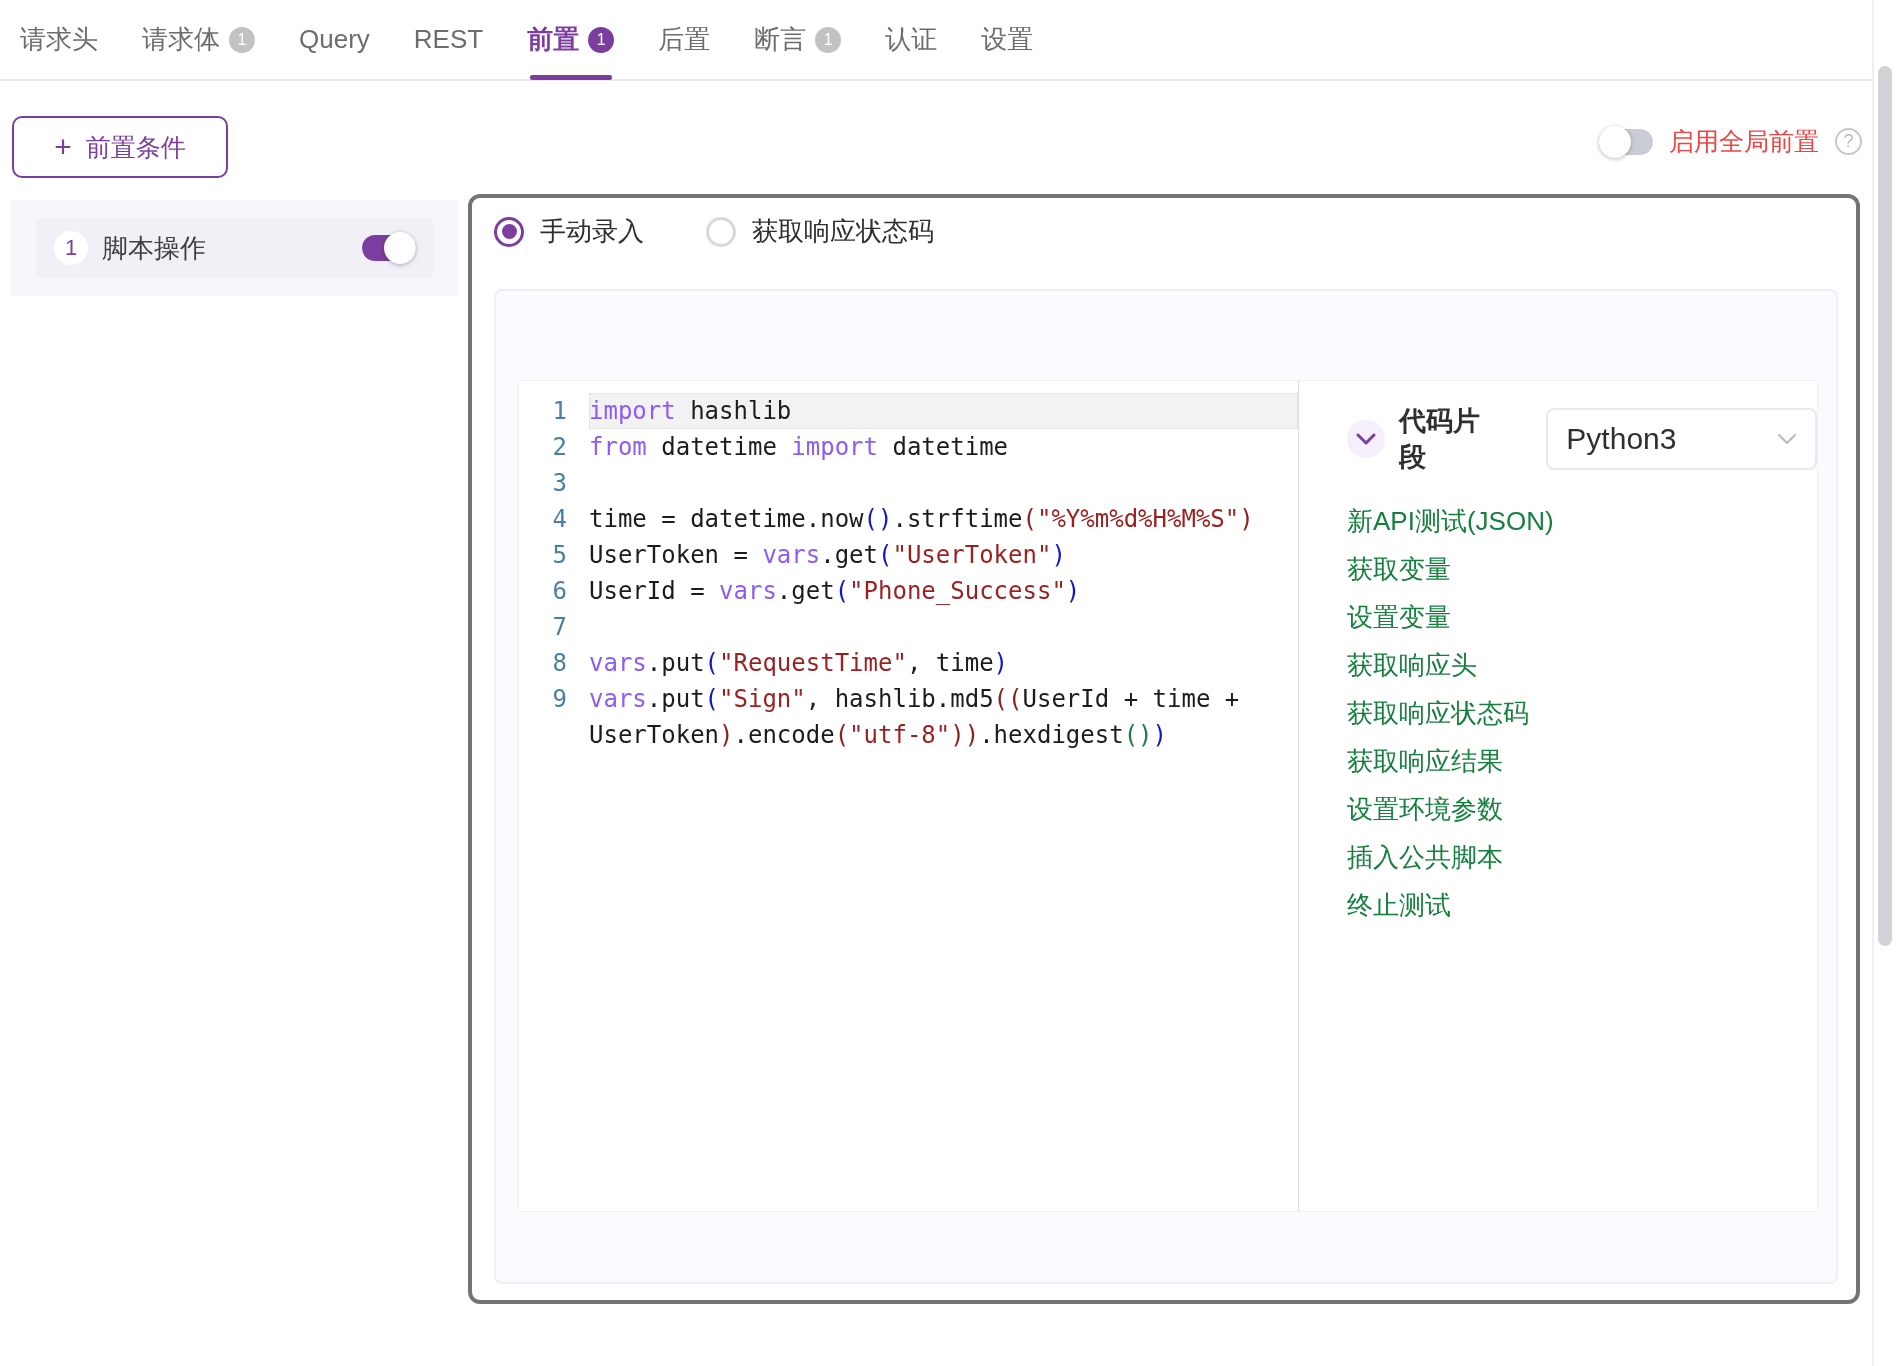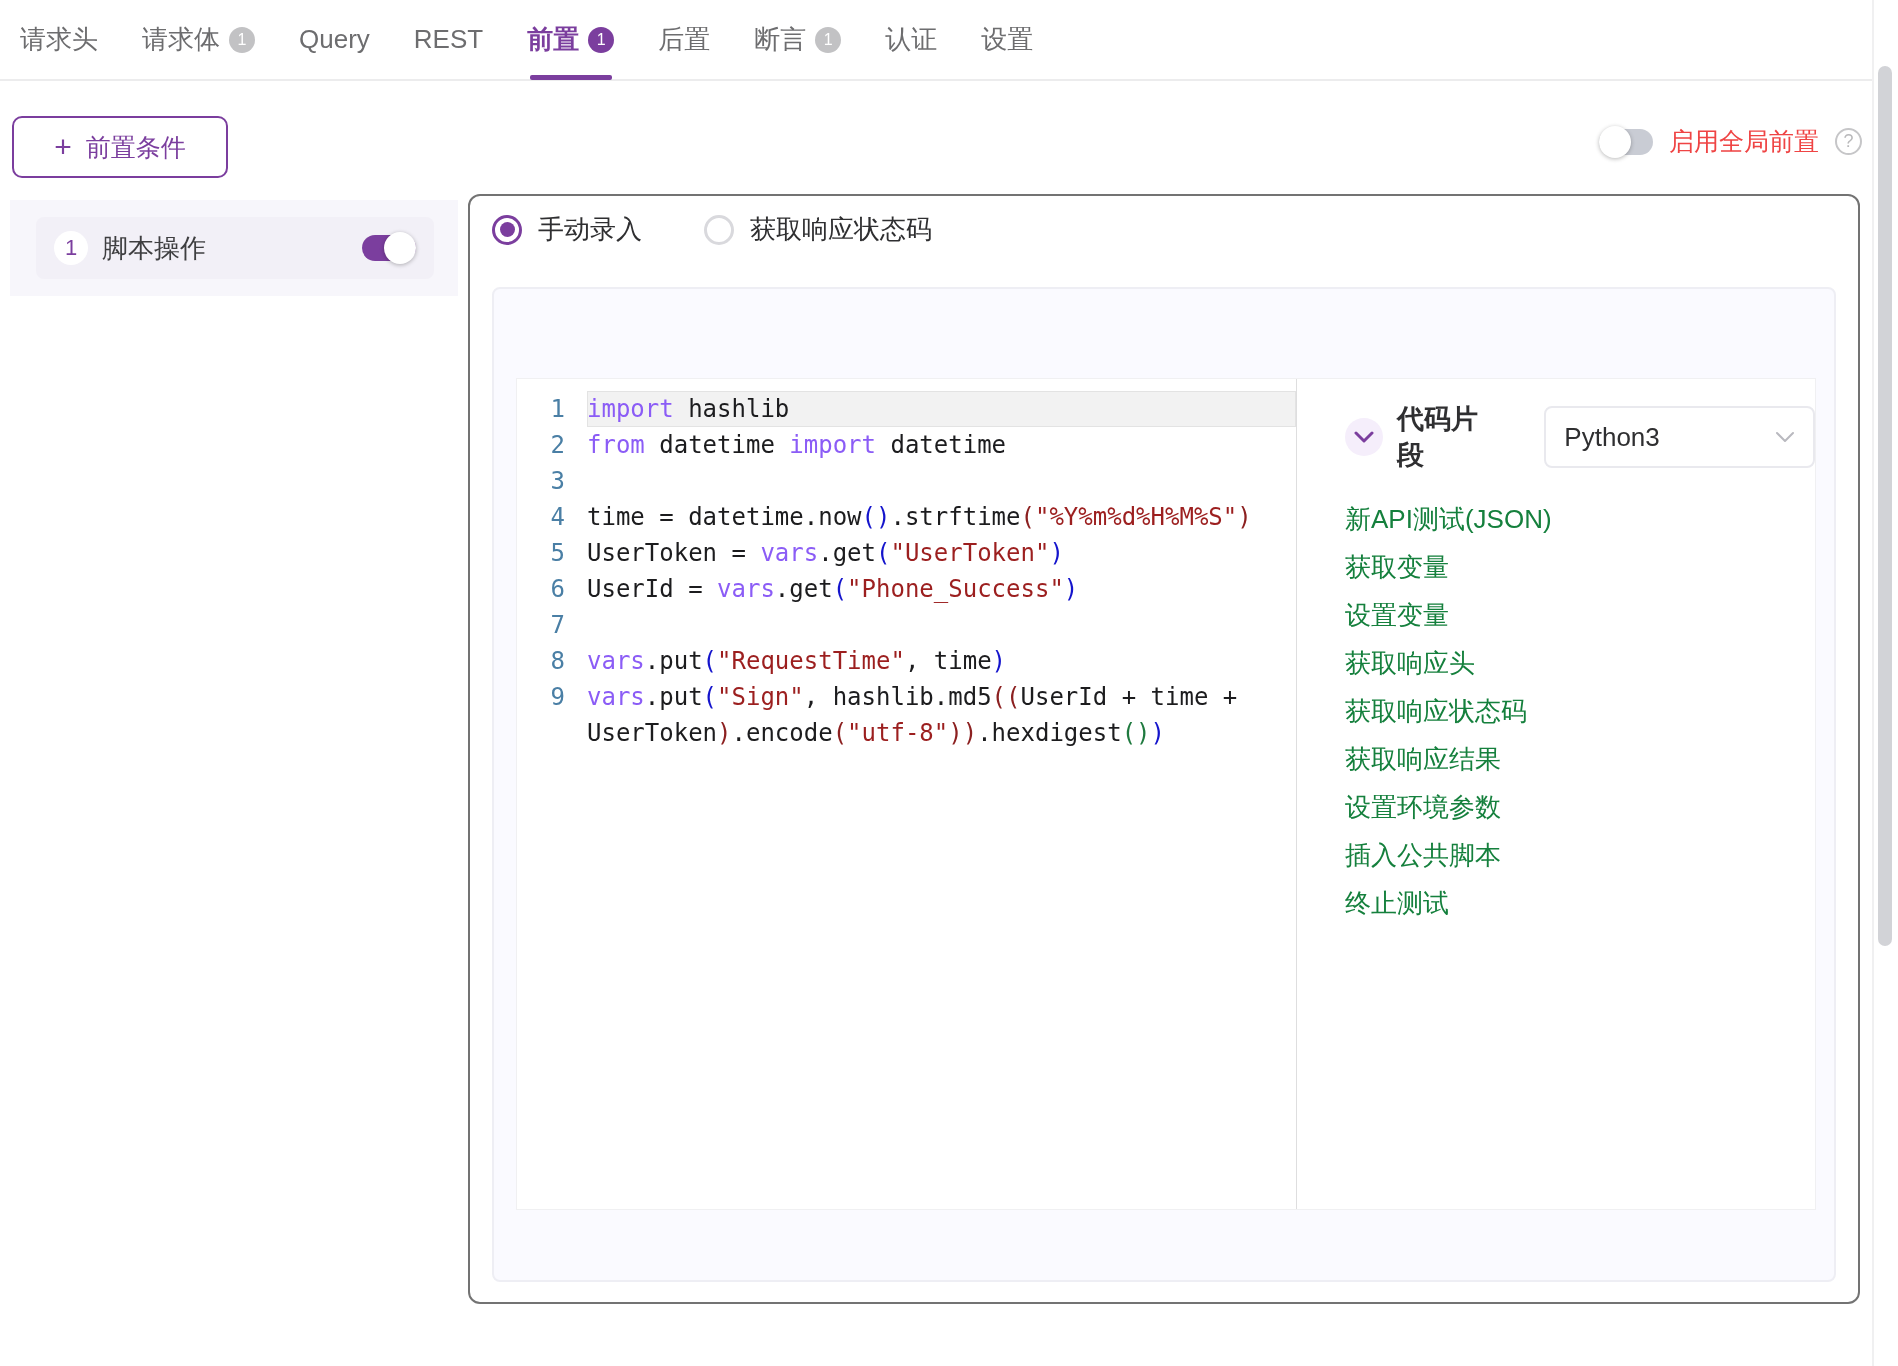--- a/index.html
+++ b/index.html
@@ -86,21 +86,21 @@
     display: flex; align-items: center; justify-content: center; flex: 0 0 auto;
   }
   .step-label { font-size: 26px; color: #3e3e40; margin-left: 14px; flex: 1; }
   .switch.on { background: #7b3e9e; width: 54px; }
   .switch.on .knob { left: 22px; }
 
   
   .card {
     position: absolute; left: 468px; top: 194px;
     width: 1392px; height: 1110px;
-    border: 2px solid #737373; border-radius: 12px; background: #ffffff;
+    border: 4px solid #737373; border-radius: 12px; background: #ffffff;
   }
   .radio-row {
     position: absolute; left: 22px; top: 16px;
     display: flex; align-items: center; gap: 62px;
   }
   .radio-item { display: flex; align-items: center; gap: 16px; cursor: pointer; }
   .radio {
     width: 30px; height: 30px; border-radius: 50%;
     border: 3px solid #d9d9dd; background: #fff; flex: 0 0 auto;
     display: flex; align-items: center; justify-content: center;
@@ -166,21 +166,21 @@
     width: 38px; height: 38px; border-radius: 50%; background: #f5eefb;
     display: flex; align-items: center; justify-content: center; cursor: pointer;
     flex: 0 0 auto;
   }
   .snip-title { font-size: 27px; color: #2f2f31; font-weight: bold; }
   .select {
     margin-left: 26px; width: 272px; height: 62px;
     border: 2px solid #e9e9ee; border-radius: 8px; background: #fff;
     display: flex; align-items: center; padding: 0 18px; cursor: pointer;
   }
-  .select-val { font-size: 26px; color: #2f2f31; flex: 1; }
+  .select-val { font-size: 30px; color: #2f2f31; flex: 1; }
   .snip-links { margin-top: 22px; display: flex; flex-direction: column; }
   .snip-link {
     font-size: 26px; color: #15803d; line-height: 48px;
     cursor: pointer; width: max-content;
   }
 
   
   .vscroll {
     position: absolute; right: 6px; top: 66px;
     width: 14px; height: 880px; background: #d2d3d7; border-radius: 7px;

